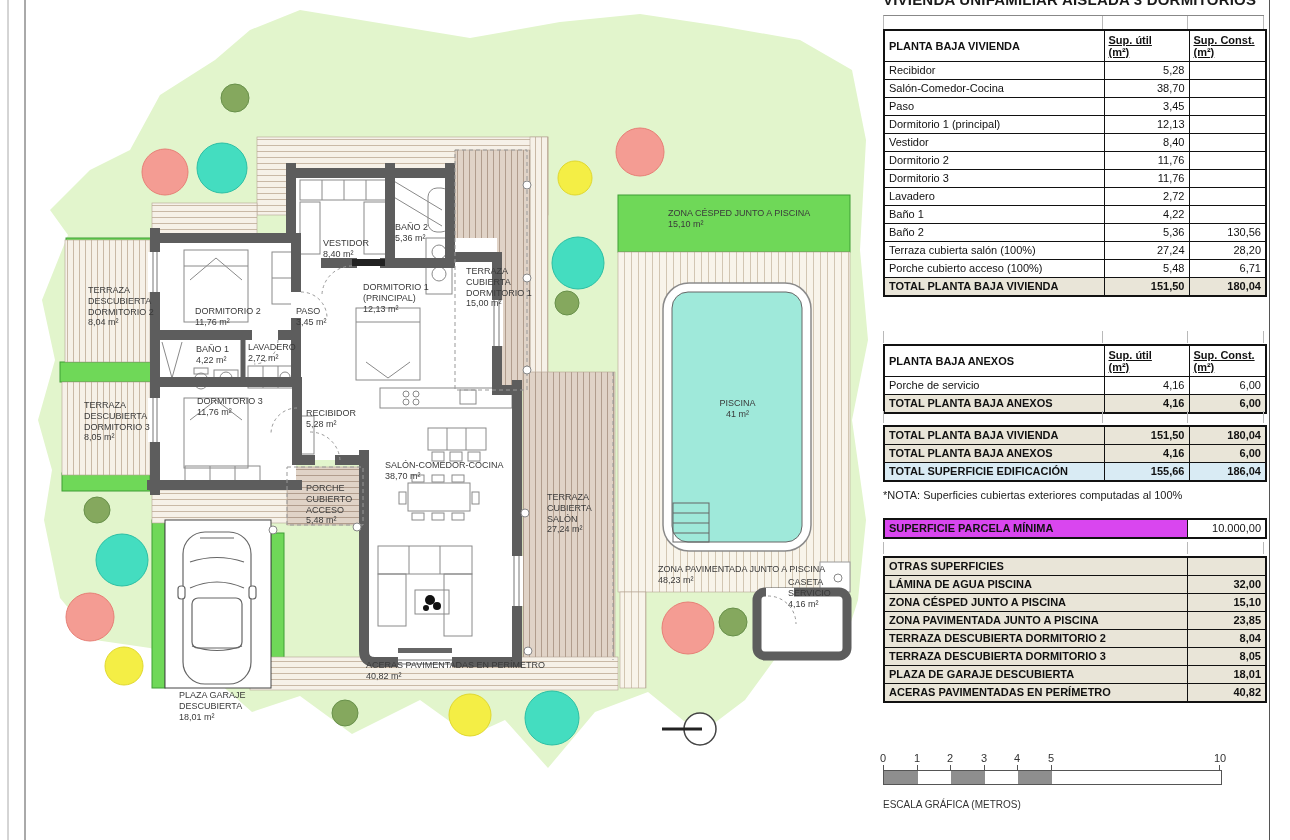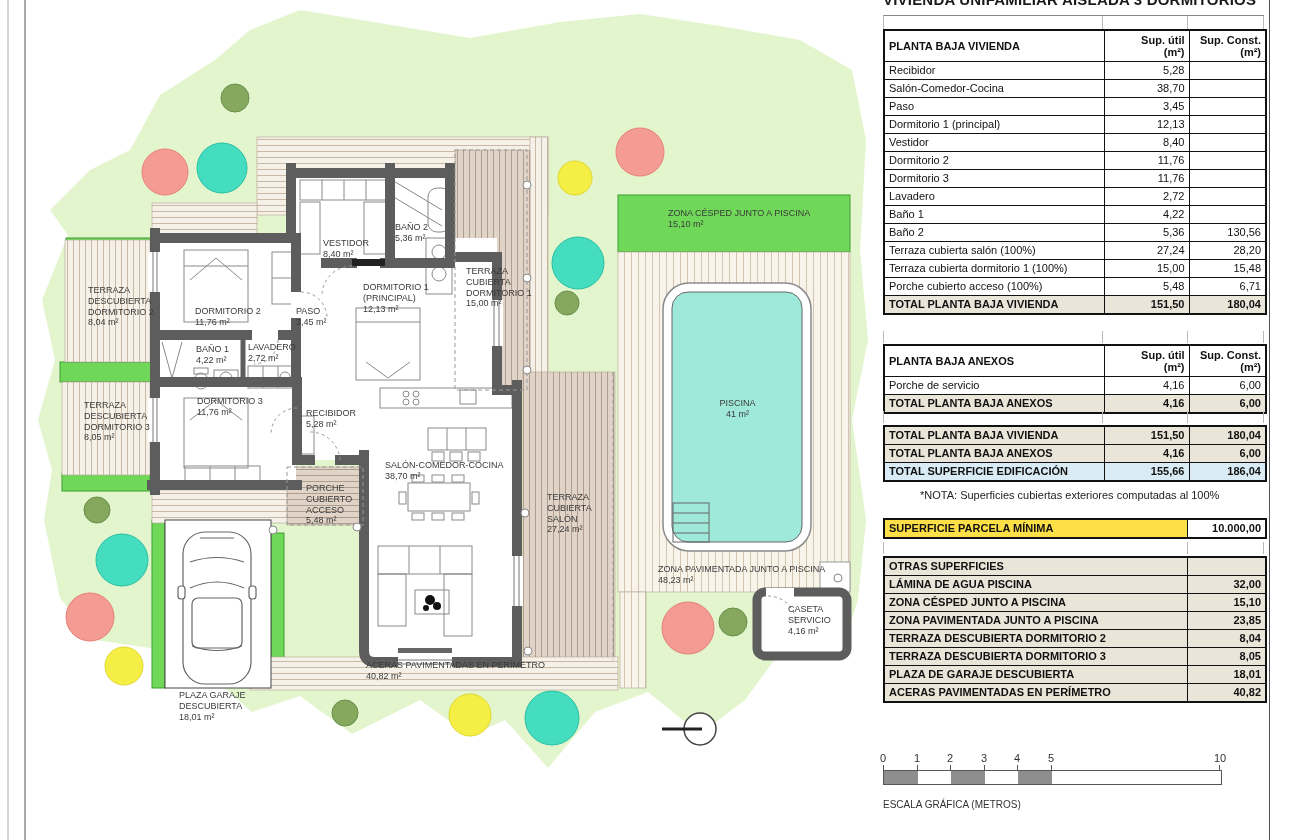--- a/index.html
+++ b/index.html
@@ -11,25 +11,25 @@
   .plabel.center{text-align:center;}
   
   .panel{position:absolute;left:883px;top:0;width:382px;}
   .sheet-title{position:absolute;left:883px;top:-9px;width:382px;font-size:15px;font-weight:bold;
                white-space:nowrap;letter-spacing:.2px;}
   table.tbl{border-collapse:collapse;table-layout:fixed;width:382px;font-size:11px;color:#111;
             position:absolute;left:0;border:2px solid #111;background:#fff;}
   .tbl td,.tbl th{border:1px solid #111;padding:0 4px;height:17px;overflow:hidden;
                   font-weight:normal;text-align:left;vertical-align:middle;line-height:1.1;}
   .tbl th{font-weight:bold;}
-  .tbl th.hdr2{white-space:pre-line;text-align:right;height:30px;}
+  .tbl th.hdr2{white-space:pre-line;text-align:left;height:30px;text-decoration:underline;}
   .tbl .num{text-align:right;margin-left:22px;}
   .tbl tr.beige td, .tbl tr.beige th{background:#e9e5d8;font-weight:bold;}
   .tbl tr.blue td, .tbl tr.blue th{background:#d9ebf4;font-weight:bold;}
-  .nota{position:absolute;left:0;font-size:11px;color:#222;white-space:nowrap;margin-left:37px;}
+  .nota{position:absolute;left:0;font-size:11px;color:#222;white-space:nowrap;}
   .ghost{position:absolute;left:0;width:380px;display:flex;}
   .ghost span{display:block;border-right:1px solid #b9b9b9;height:100%;}
   .ghost{border-left:1px solid #b9b9b9;}
   
   .scale-num{position:absolute;width:24px;text-align:center;font-size:11px;color:#333;}
   .scale-bar{position:absolute;left:883px;top:770px;width:337px;height:13px;border:1px solid #555;background:#fff;}
   .scale-seg{position:absolute;top:0;height:13px;background:#8e8e8e;}
   .scale-tick{position:absolute;width:1px;height:5px;background:#555;top:765px;}
   .scale-caption{position:absolute;left:883px;top:799px;font-size:10px;color:#333;}
   .frame-line{position:absolute;top:0;bottom:0;width:1px;background:#555;}
@@ -362,21 +362,21 @@
 40,82 m²</div>
     <div class="plabel" style="left:179px;top:690px">PLAZA GARAJE
 DESCUBIERTA
 18,01 m²</div>
     <div class="plabel" style="left:668px;top:208px">ZONA CÉSPED JUNTO A PISCINA
 15,10 m²</div>
     <div class="plabel center" style="left:700px;top:398px;width:75px">PISCINA
 41 m²</div>
     <div class="plabel" style="left:658px;top:564px">ZONA PAVIMENTADA JUNTO A PISCINA
 48,23 m²</div>
-    <div class="plabel" style="left:788px;top:604px">CASETA
+    <div class="plabel" style="left:788px;top:577px">CASETA
 SERVICIO
 4,16 m²</div>
   </div>
 
   <div class="sheet-title">VIVIENDA UNIFAMILIAR AISLADA 3 DORMITORIOS</div>
 
   <div class="panel">
 
     <div class="ghost" style="top:15px;height:13px;border-top:1px solid #888">
       <span style="width:220px"></span>
@@ -447,25 +447,20 @@
             <td>Baño 2</td>
             <td class="num">5,36</td>
             <td class="num">130,56</td>
           </tr>
       <tr>
             <td>Terraza cubierta salón (100%)</td>
             <td class="num">27,24</td>
             <td class="num">28,20</td>
           </tr>
       <tr>
-            <td>Terraza cubierta dormitorio 1 (100%)</td>
-            <td class="num">15,00</td>
-            <td class="num">15,48</td>
-          </tr>
-      <tr>
             <td>Porche cubierto acceso (100%)</td>
             <td class="num">5,48</td>
             <td class="num">6,71</td>
           </tr>
       <tr class="beige">
             <td>TOTAL PLANTA BAJA VIVIENDA</td>
             <td class="num">151,50</td>
             <td class="num">180,04</td>
           </tr>
     </tbody>
@@ -537,22 +532,22 @@
 
     <div class="nota" style="top:489px">*NOTA: Superficies cubiertas exteriores computadas al 100%</div>
 
     <table class="tbl" style="top:518px">
       <colgroup>
           <col style="width:303px">
           <col style="width:79px">
         </colgroup>
       <tbody>
           <tr>
-        <td style="background:#fde047;font-weight:bold">SUPERFICIE PARCELA MÍNIMA</td>
-        <td class="num" style="font-weight:bold">10.000,00</td>
+        <td style="background:#d946ef;font-weight:bold">SUPERFICIE PARCELA MÍNIMA</td>
+        <td class="num" style="font-weight:normal">10.000,00</td>
       </tr>
     </tbody>
       </table>
 
     <div class="ghost" style="top:542px;height:12px">
       <span style="width:303px"></span>
         <span style="width:75px"></span>
     </div>
 
     <table class="tbl" style="top:556px">

